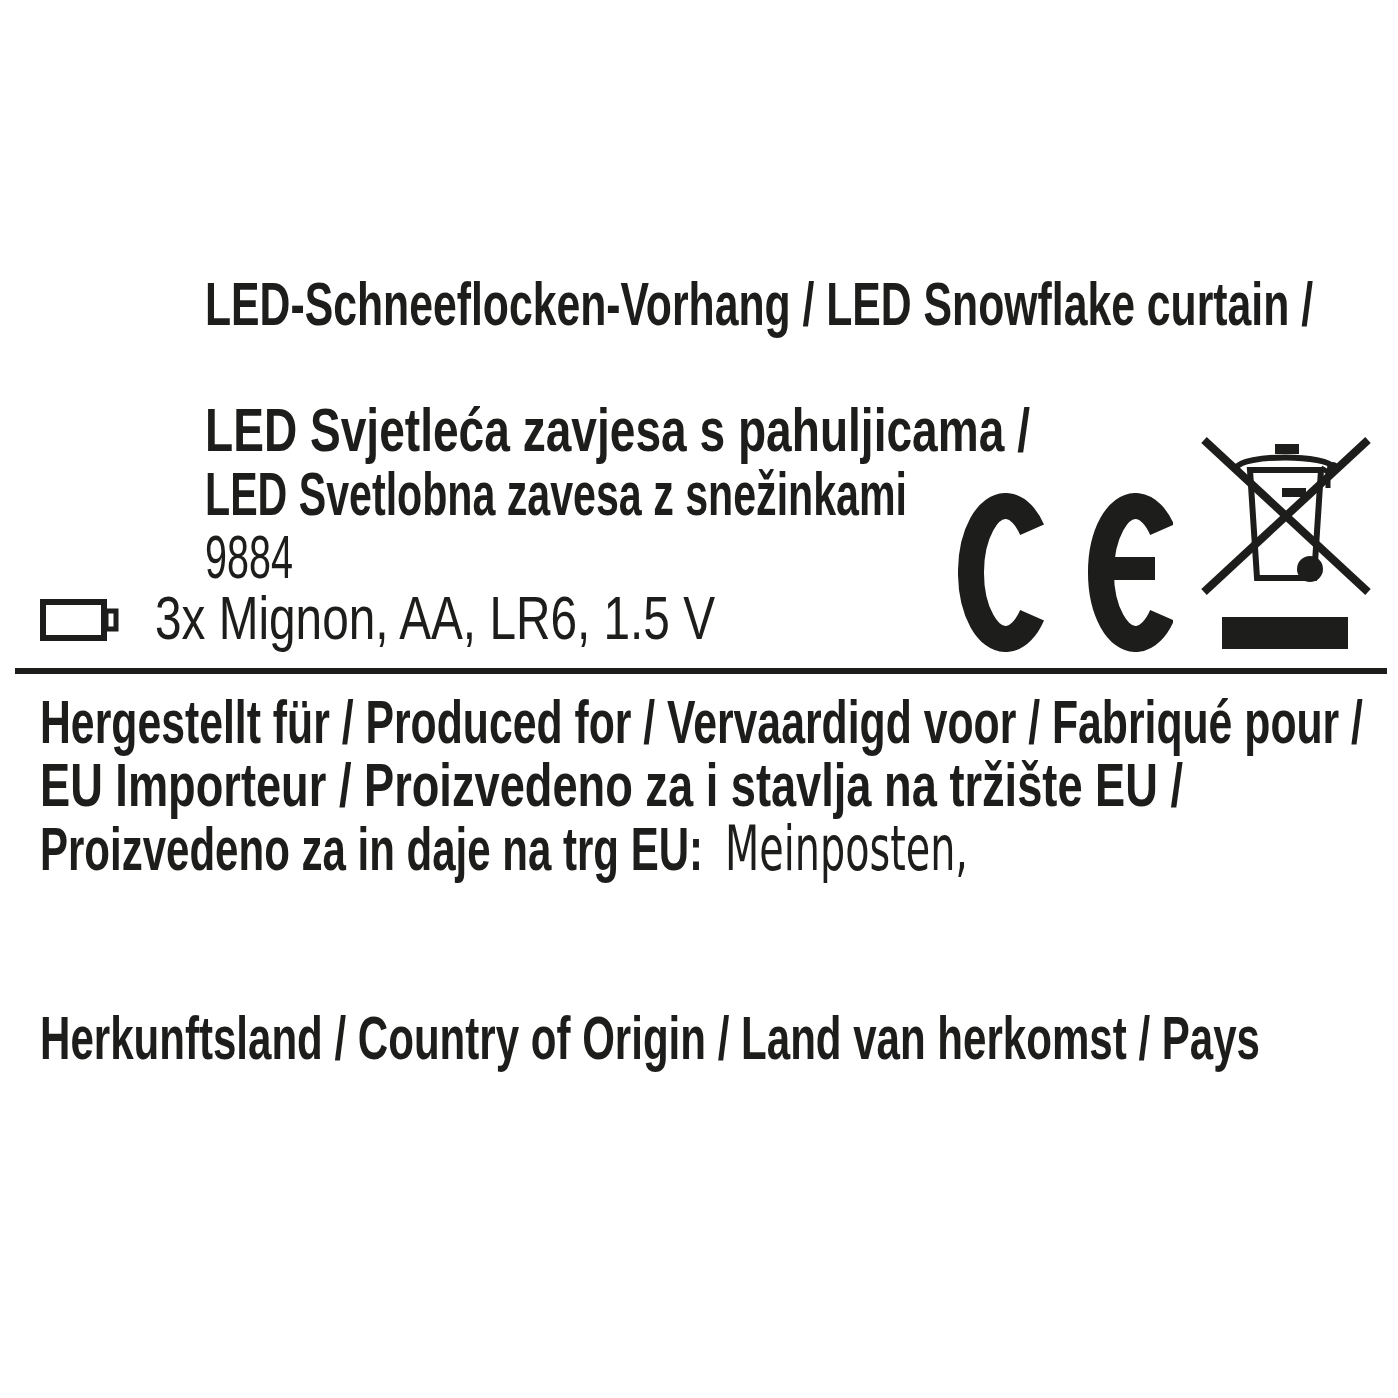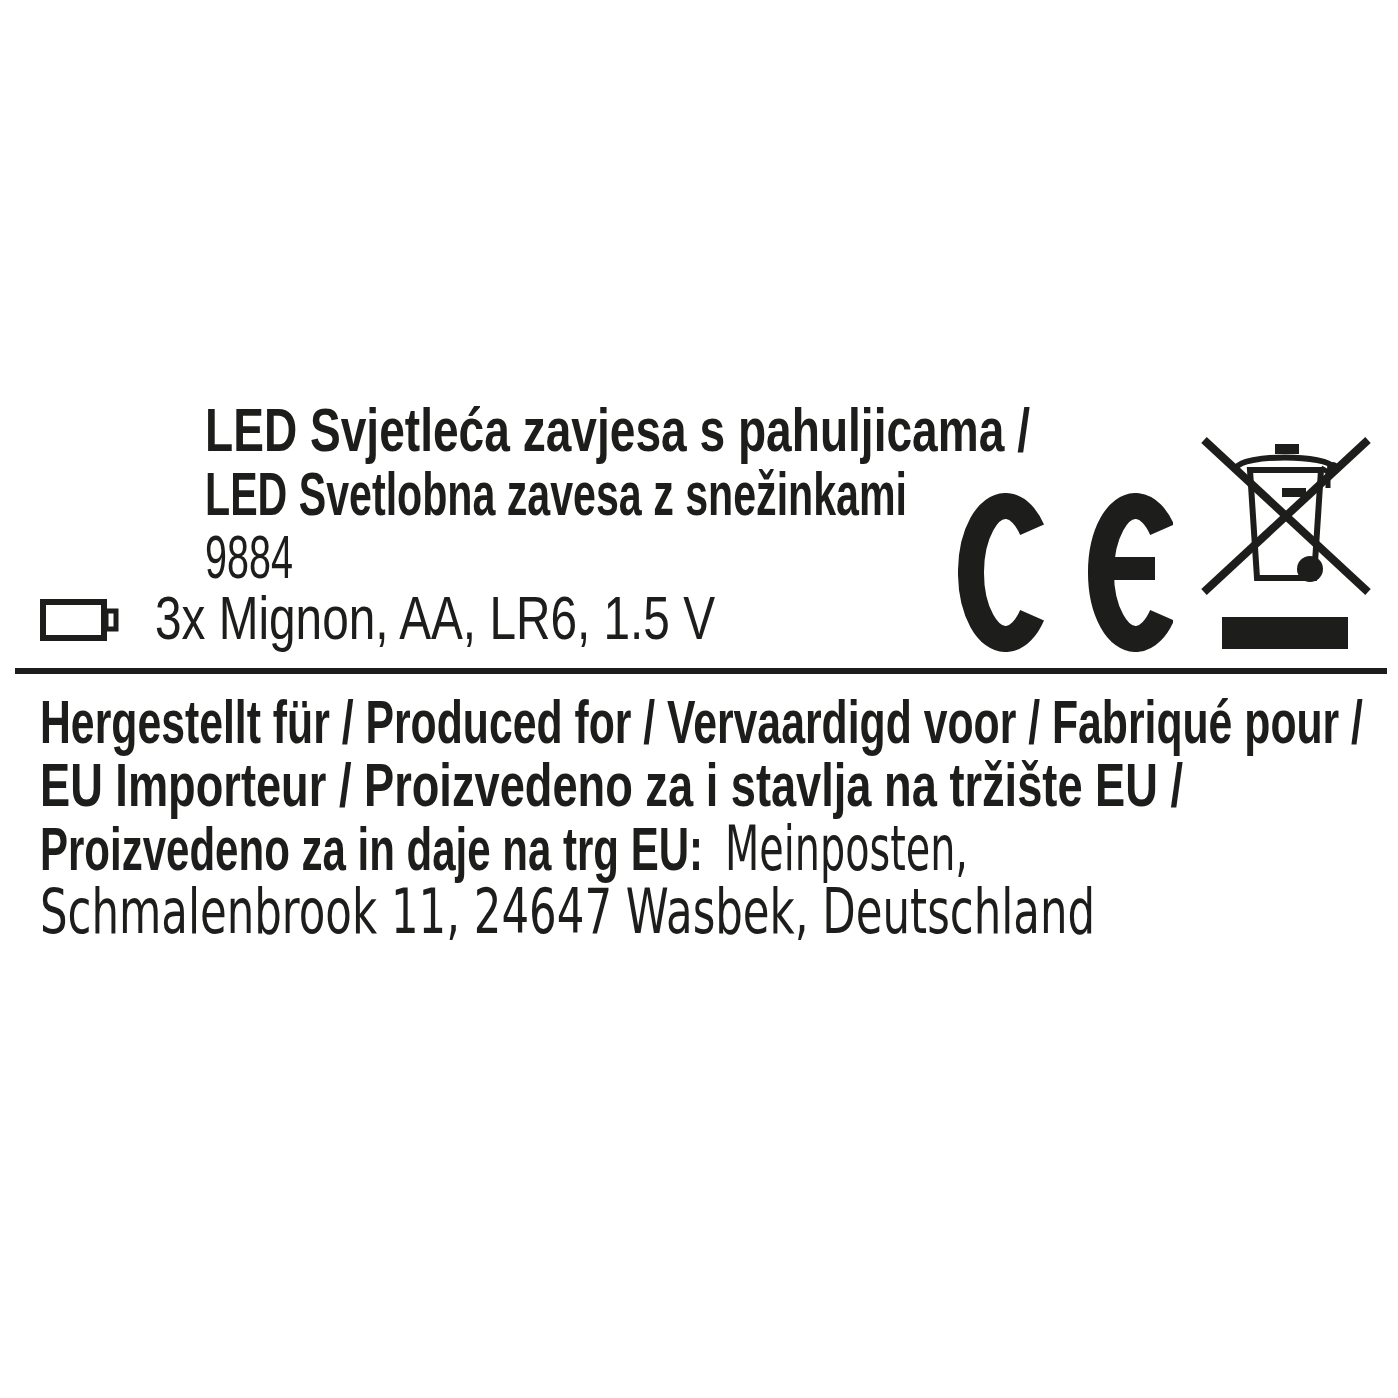--- a/index.html
+++ b/index.html
@@ -15,20 +15,23 @@
   .gapL{margin-left:22px;}
   .rule{position:absolute;left:15px;top:668px;width:1372px;height:6px;background:#1d1d1b;}
   .icon-abs{position:absolute;}
   svg{display:block;}
 </style>
 </head>
 <body>
 
 <div class="label">
 
+  <div class="line" style="left:205px;top:271px">
+    <span class="seg cond b" style="transform: scaleX(0.689195); margin-right: -499.672px;">LED-Schneeflocken-Vorhang / LED Snowflake curtain /</span>
+  </div>
   <div class="line" style="left:205px;top:397px">
     <span class="seg cond b" style="transform: scaleX(0.743453); margin-right: -284.688px;">LED Svjetleća zavjesa s pahuljicama /</span>
   </div>
   <div class="line" style="left:205px;top:461px">
     <span class="seg cond b" style="transform: scaleX(0.663604); margin-right: -355.859px;">LED Svetlobna zavesa z snežinkami</span>
   </div>
 
   <div class="line" style="left:205px;top:524px">
     <span class="seg cond r" style="transform: scaleX(0.63797); margin-right: -49.9375px;">9884</span>
   </div>
@@ -70,18 +73,18 @@
 
   <div class="line" style="left:40px;top:689px">
     <span class="seg cond b" style="transform: scaleX(0.68945); margin-right: -595.922px;">Hergestellt für / Produced for / Vervaardigd voor / Fabriqué pour /</span>
   </div>
   <div class="line" style="left:40px;top:816px">
     <span class="seg cond b" style="transform: scaleX(0.677622); margin-right: -315.422px;">Proizvedeno za in daje na trg EU:</span><span class="seg human r gapL" style="transform: scaleX(0.640791); margin-right: -136.219px;">Meinposten,</span>
   </div>
   <div class="line" style="left:40px;top:752px">
     <span class="seg cond b" style="transform: scaleX(0.729114); margin-right: -424.656px;">EU Importeur / Proizvedeno za i stavlja na tržište EU /</span>
   </div>
-  <div class="line" style="left:40px;top:879px">
-    <span class="seg human r" style="transform: scaleX(0.700764); margin-right: -450.5px;">Schmalenbrook 11, 24647 Wasbek, Deutschland</span>
+
+  <div class="line" style="left:40px;top:1005px">
+    <span class="seg cond b" style="transform: scaleX(0.678414); margin-right: -578.312px;">Herkunftsland / Country of Origin / Land van herkomst / Pays</span>
   </div>
-
 
 </div>
 
 </body></html>

